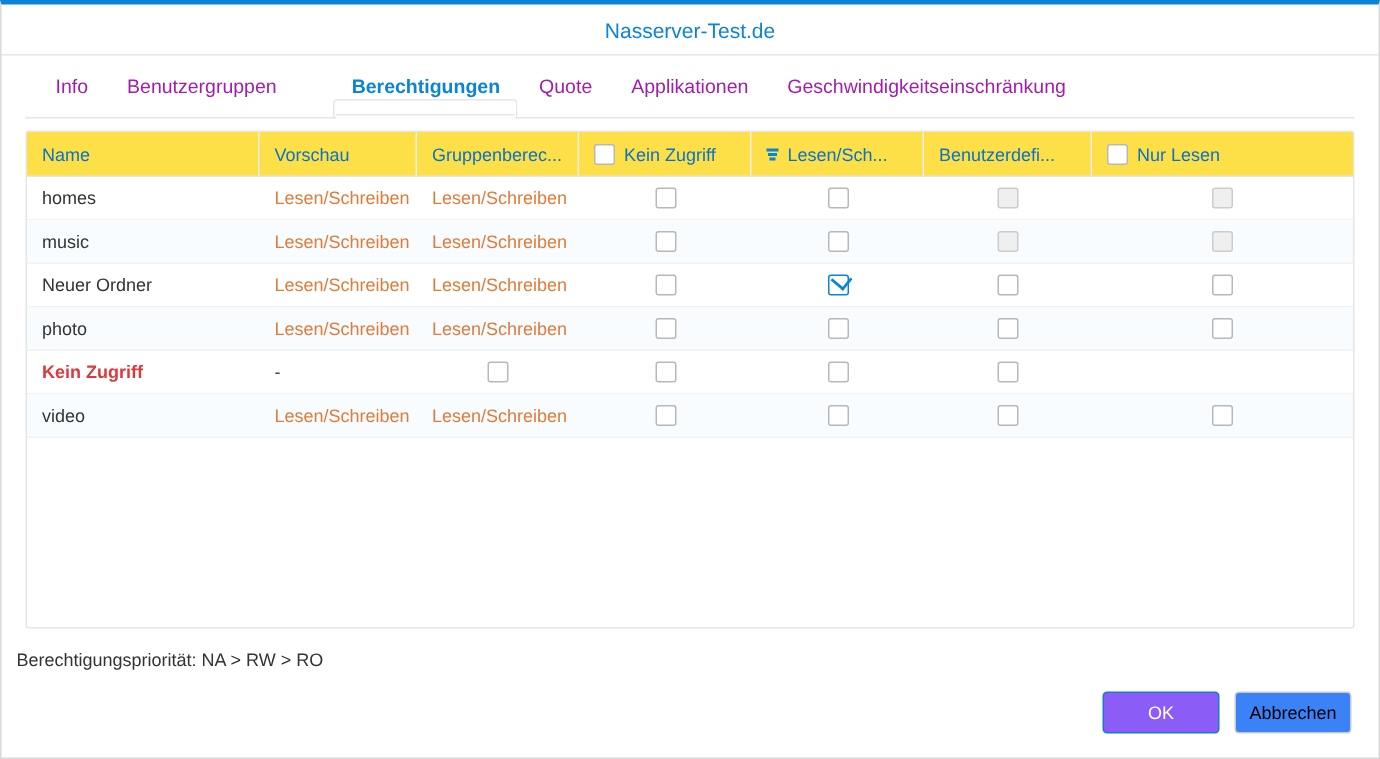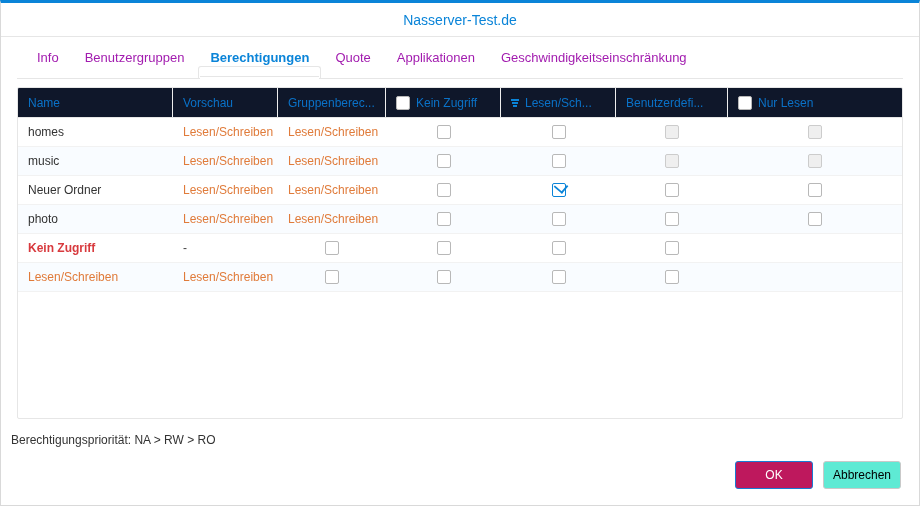--- a/index.html
+++ b/index.html
@@ -3,27 +3,27 @@
 <meta charset="utf-8">
 <style>
   * { box-sizing: border-box; margin: 0; padding: 0; }
   html, body { width: 920px; height: 506px; font-family: "Helvetica Neue", Arial, sans-serif; font-size: 13px; color: #444; background: #fff; }
 
   .window { width: 100%; height: 100%; display: flex; flex-direction: column; border: 1px solid #d9d9d9; border-top: 3px solid #0a84d8; }
   .titlebar { height: 34px; display: flex; align-items: center; justify-content: center; font-weight: normal; color: #0a84d8; font-size: 14px; border-bottom: 1px solid #e6e6e6; }
 
   .tabs { display: flex; gap: 26px; padding: 0 20px; height: 42px; align-items: center; border-bottom: 1px solid #e6e6e6; margin: 0 16px; }
   .tab { color: #a21caf; cursor: pointer; height: 100%; display: flex; align-items: center; position: relative; }
-  .tab.active { color: #0a84d8; font-weight: bold; }
+  .tab.active { color: #0a84d8; font-weight: bold; margin-left: 24px; }
   .tab.active::after { content: ""; position: absolute; left: -10px; right: -10px; bottom: -1px; height: 2px; background: #fff; border-top: 1px solid #e6e6e6; }
   .tab.active::before { content: ""; position: absolute; left: -12px; right: -12px; bottom: -1px; height: 12px; border: 1px solid #e6e6e6; border-bottom: none; border-radius: 3px 3px 0 0; pointer-events: none; }
 
   .table-wrap { flex: 1; overflow: hidden; margin: 8px 16px 0; border: 1px solid #e6e6e6; border-radius: 2px; display: flex; flex-direction: column; }
   .thead, .trow { display: grid; grid-template-columns: 155px 105px 108px 115px 115px 112px 1fr; align-items: center; }
-  .thead { background: #0f172a; border-bottom: 1px solid #e6e6e6; height: 30px; }
+  .thead { background: #fde047; border-bottom: 1px solid #e6e6e6; height: 30px; }
   .th { padding: 0 10px; font-size: 12px; color: #0a72c8; border-right: 1px solid #eee; height: 100%; display: flex; align-items: center; gap: 6px; white-space: nowrap; overflow: hidden; text-overflow: ellipsis; }
   .th:last-child { border-right: none; }
   .th.sorted { color: #0a72c8; }
 
   .trow { height: 29px; border-bottom: 1px solid #f2f2f2; }
   .trow:nth-child(even) { background: #f9fcff; }
   .td { padding: 0 10px; font-size: 12px; white-space: nowrap; overflow: hidden; text-overflow: ellipsis; display: flex; align-items: center; justify-content: flex-start; height: 100%; }
   .td.center { justify-content: center; }
   .rw { color: #e07b3a; }
   .na { color: #d83a3e; font-weight: bold; }
@@ -35,22 +35,22 @@
   .cb.checked::after { content: ""; position: absolute; left: 2px; top: -3px; width: 10px; height: 9px; border-right: 2.5px solid #0a84d8; border-bottom: 2.5px solid #0a84d8; transform: rotate(40deg) scale(.9); }
 
   .sort-icon { display: inline-flex; flex-direction: column; gap: 1px; margin-left: auto; align-items: center; }
   .sort-icon .bar { width: 8px; height: 2px; background: #0a84d8; }
   .sort-icon .bar2 { width: 6px; height: 2px; background: #0a84d8; }
   .sort-icon .bar3 { width: 4px; height: 2px; background: #0a84d8; }
 
   .priority-line { padding: 14px 10px; font-size: 12px; color: #333; }
 
   .footer { display: flex; justify-content: flex-end; gap: 10px; padding: 0 18px 16px; }
-  .btn { min-width: 78px; height: 28px; border: 1px solid #c9c9c9; background: #5eead4; border-radius: 3px; font-size: 12px; cursor: pointer; }
-  .btn.primary { background: #be185d; border-color: #187ad3; color: #fff; }
+  .btn { min-width: 78px; height: 28px; border: 1px solid #c9c9c9; background: #3b82f6; border-radius: 3px; font-size: 12px; cursor: pointer; }
+  .btn.primary { background: #8b5cf6; border-color: #187ad3; color: #fff; }
 
   .hcb { width: 14px; height: 14px; border: 1px solid #b8b8b8; border-radius: 2px; background: #fff; flex-shrink: 0; }
 </style>
 </head>
 <body>
 
 <div class="window">
 
   <div class="titlebar">
     <span>Nasserver-Test.de</span>
@@ -188,20 +188,21 @@
             <span class="cb "></span>
           </div>
           <div class="td center">
             <span class="cb "></span>
           </div>
           <div class="td center">
             <span class="cb "></span>
           </div>
         </div>
         <div class="trow">
+          <div class="td name">video</div>
           <div class="td rw">Lesen/Schreiben</div>
           <div class="td rw">Lesen/Schreiben</div>
           <div class="td center">
             <span class="cb"></span>
           </div>
           <div class="td center">
             <span class="cb "></span>
           </div>
           <div class="td center">
             <span class="cb "></span>

